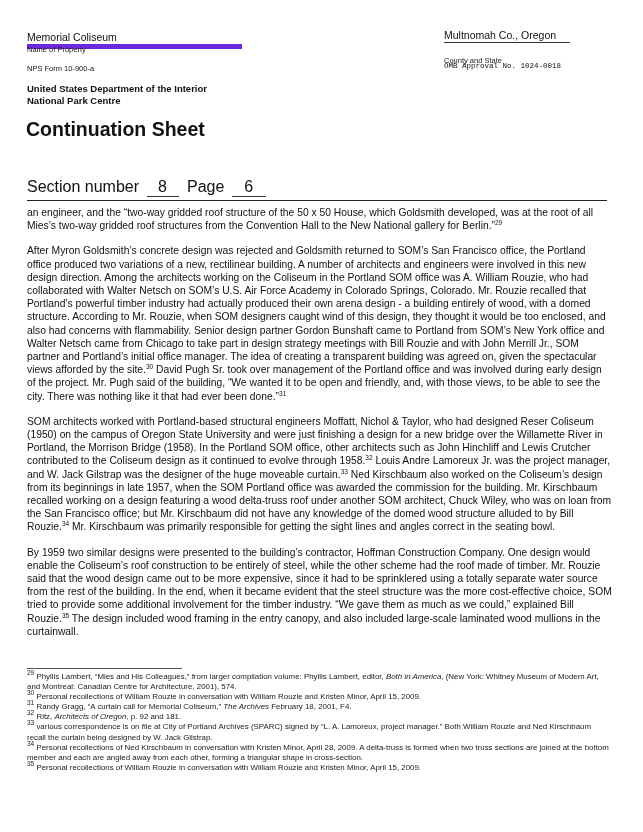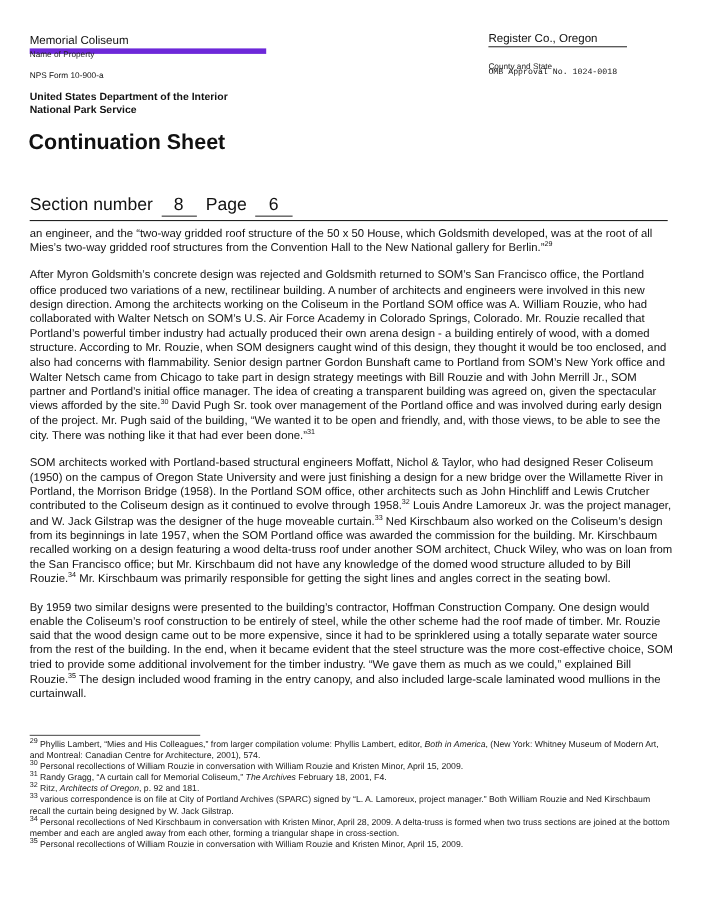--- a/index.html
+++ b/index.html
@@ -27,28 +27,28 @@
     sup { font-size: 6.5px; line-height: 0; vertical-align: super; }
     .fn-rule { left: 27px; top: 668px; width: 155px; border-top: 1px solid #555; }
     .footnotes { left: 27px; top: 672px; width: 585px; font-size: 7.9px; line-height: 10.1px; color: #1a1a1a; }
     .footnotes div { margin: 0; }
   </style>
 </head>
 <body>
 
 <div class="abs hdr-name">Memorial Coliseum</div>
 <div class="abs hdr-sub hdr-name-label">Name of Property</div>
-<div class="abs hdr-county">Register Co., Oregon</div>
+<div class="abs hdr-county">Multnomah Co., Oregon</div>
 <div class="abs hdr-sub hdr-county-label">County and State</div>
 <div class="abs form-no">NPS Form 10-900-a</div>
 <div class="abs omb">OMB Approval No. 1024-0018</div>
 
 <div class="abs agency">
   <div>United States Department of the Interior</div>
-  <div>National Park Service</div>
+  <div>National Park Centre</div>
 </div>
 
 <div class="abs title">
   <div>Continuation Sheet</div>
 </div>
 
 <div class="abs section-line">
   <span>Section number</span>
   <span class="blank sec">8</span>
   <span>Page</span>

